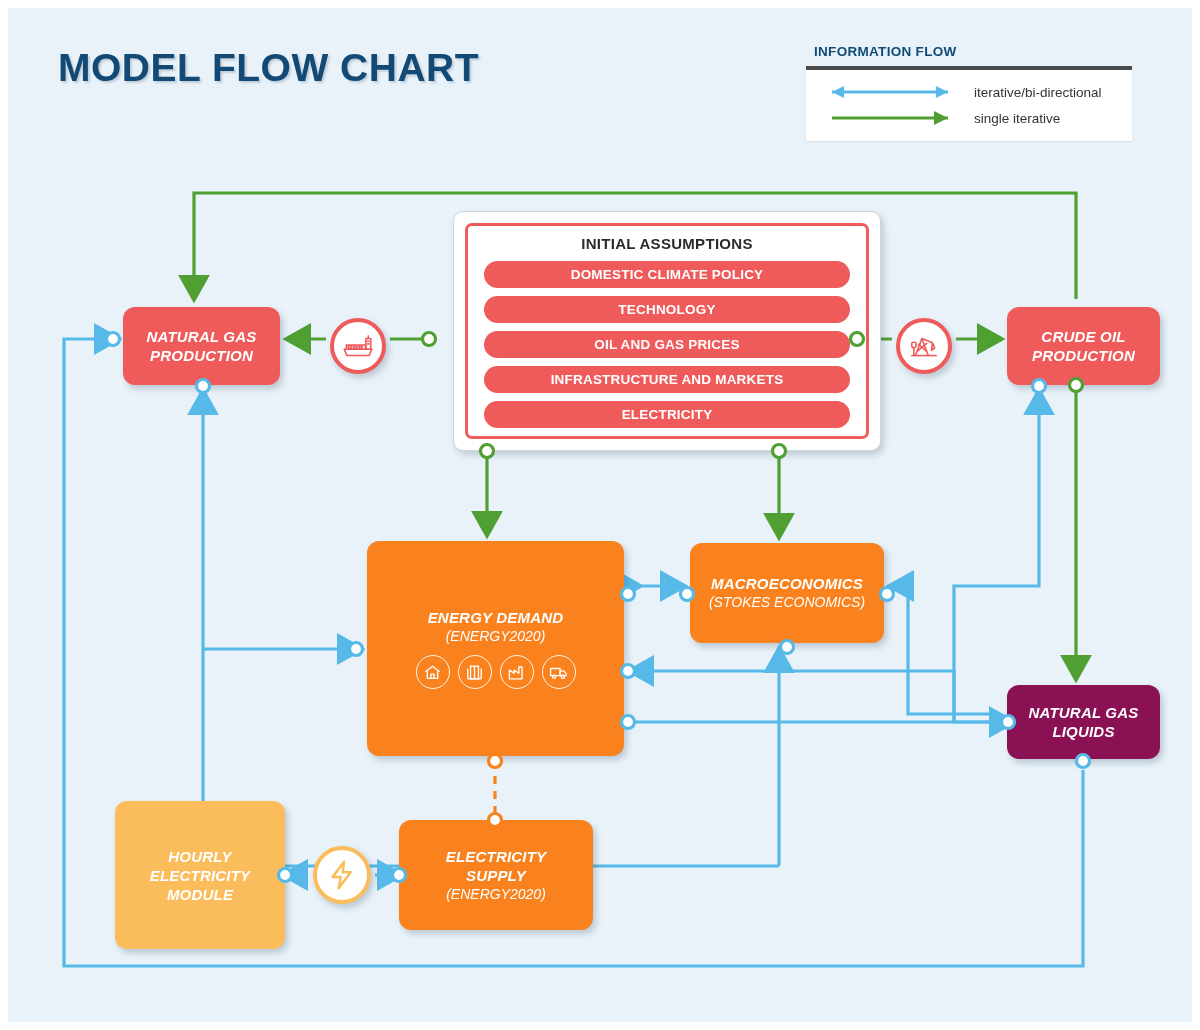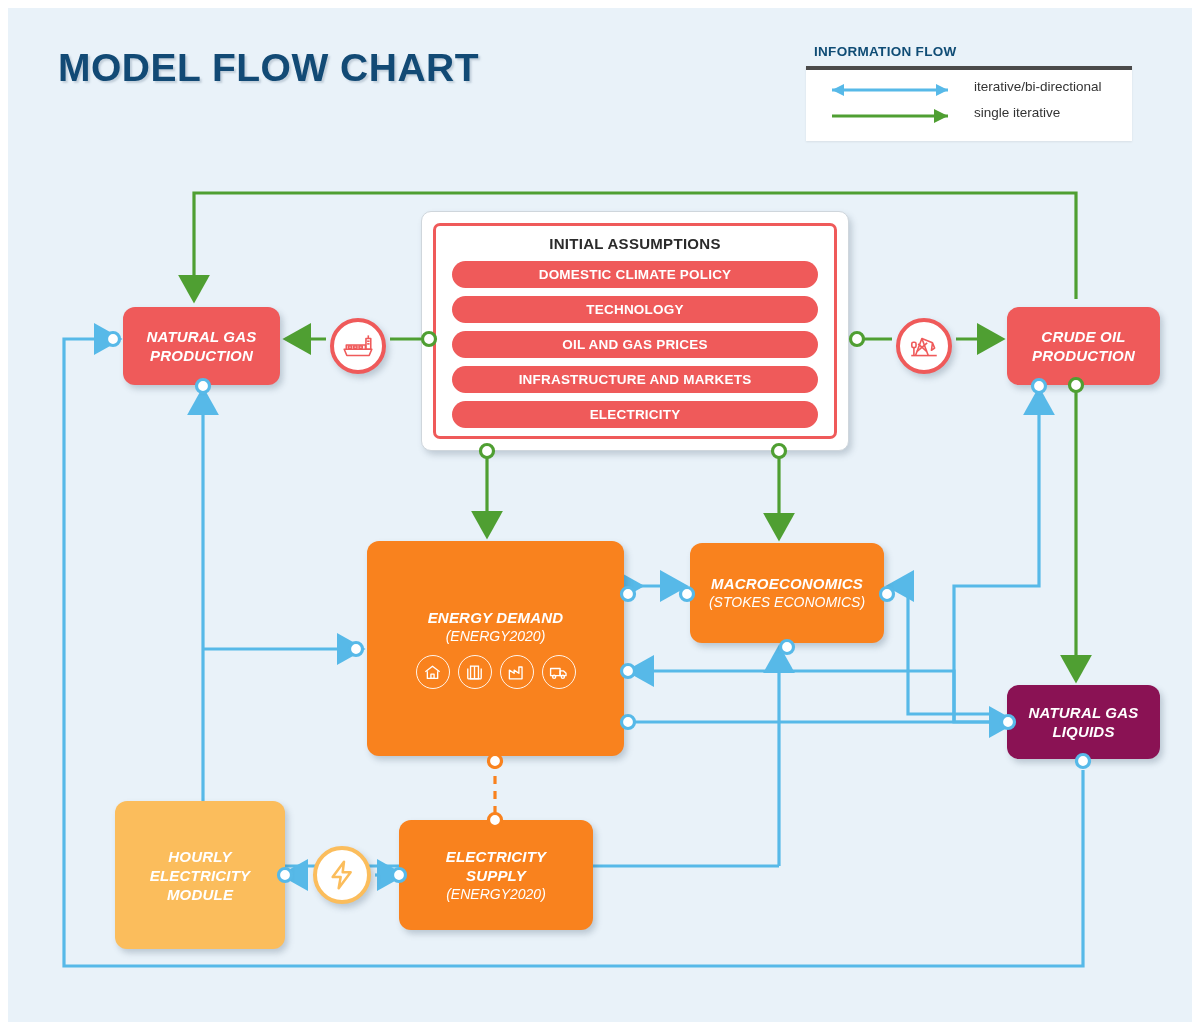--- a/index.html
+++ b/index.html
@@ -30,21 +30,21 @@
   #legend-title{
     font-size:13.5px;font-weight:bold;color:#0F4C75;letter-spacing:.3px;
     margin-left:8px;
   }
   #legend-box{
     margin-top:7px;background:#ffffff;
     border-top:4px solid #4a4a4a;
     padding:9px 10px 10px 10px;
     box-shadow:0 1px 2px rgba(0,0,0,.08);
   }
-  .legend-row{display:flex;align-items:flex-start;height:26px;}
+  .legend-row{display:flex;align-items:center;height:26px;}
   .legend-art{width:148px;height:22px;flex:none;}
   .legend-label{font-size:13.5px;color:#333;margin-left:10px;}
   
   .node{
     position:absolute;
     border-radius:12px;
     box-shadow:3px 4px 6px rgba(70,90,110,.28);
     display:flex;flex-direction:column;
     align-items:center;justify-content:center;
     color:#fff;text-align:center;
@@ -59,21 +59,21 @@
   #node-ngl{left:999px;top:677px;width:153px;height:74px;background:#8a1254;}
   #node-hem{left:107px;top:793px;width:170px;height:148px;background:#fbbd5c;}
   #node-es {left:391px;top:812px;width:194px;height:110px;background:#f9821e;}
   .node .t1,.node .t2{z-index:2;position:relative;font-style:italic;}
   
   #ed-icons{display:flex;gap:8px;margin-top:9px;}
   #ed-icons .ico{width:32px;height:32px;border:1.6px solid rgba(255,255,255,.9);border-radius:50%;
     display:flex;align-items:center;justify-content:center;}
   
   #assump-outer{
-    position:absolute;left:413px;top:203px;width:428px;height:240px;
+    position:absolute;left:445px;top:203px;width:428px;height:240px;
     background:#ffffff;border:1px solid #cfd6dc;border-radius:10px;
     box-shadow:3px 4px 6px rgba(70,90,110,.25);
     box-sizing:border-box;
   }
   #assump-inner{
     position:absolute;left:11px;top:11px;right:11px;bottom:11px;
     border:3px solid #ef5a5a;border-radius:7px;
     background:#fff;box-sizing:border-box;
     padding-top:9px;
   }

